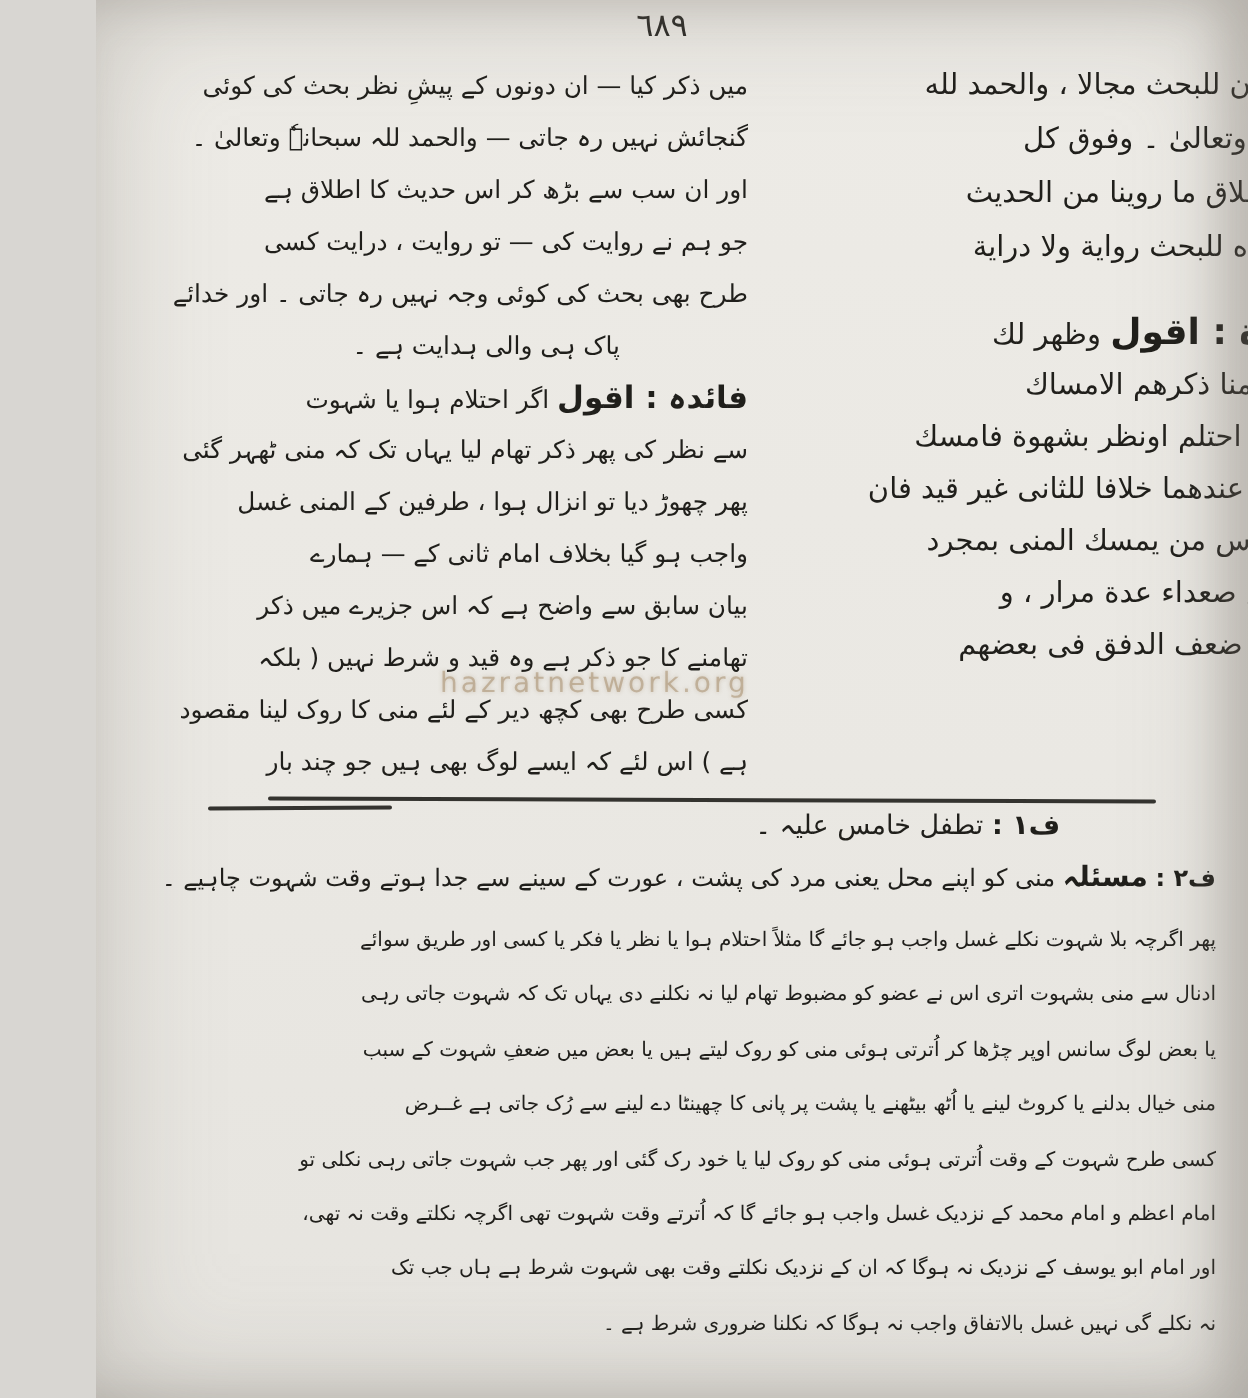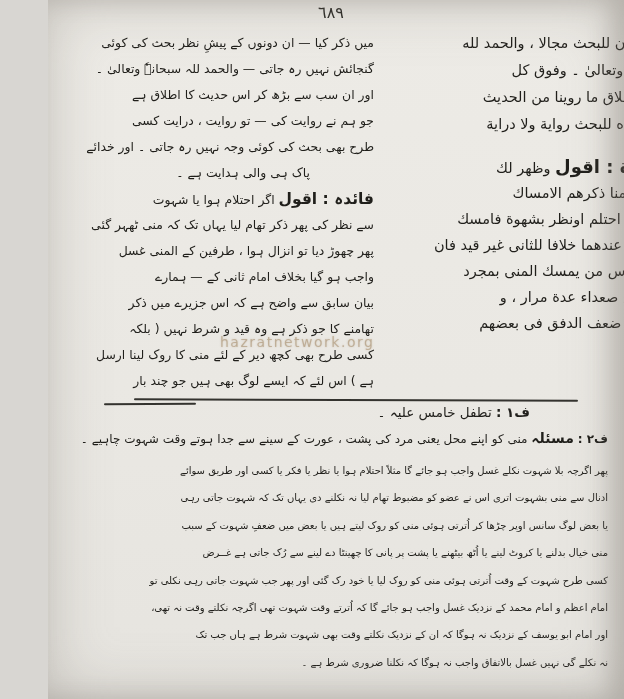--- a/index.html
+++ b/index.html
@@ -81,21 +81,21 @@
       <div class="line">طرح بھی بحث کی کوئی وجہ نہیں رہ جاتی ۔ اور خدائے</div>
       <div class="line indent">پاک ہی والی ہدایت ہے ۔</div>
     </div>
     <div>
       <div class="line"><span class="heading-sm">فائدہ : اقول</span> <span>اگر احتلام ہوا یا شہوت</span></div>
       <div class="line">سے نظر کی پھر ذکر تھام لیا یہاں تک کہ منی ٹھہر گئی</div>
       <div class="line">پھر چھوڑ دیا تو انزال ہوا ، طرفین کے المنى غسل</div>
       <div class="line">واجب ہو گیا بخلاف امام ثانی کے — ہمارے</div>
       <div class="line">بیان سابق سے واضح ہے کہ اس جزیرے میں ذکر</div>
       <div class="line">تھامنے کا جو ذکر ہے وہ قید و شرط نہیں ( بلکہ</div>
-      <div class="line">کسی طرح بھی کچھ دیر کے لئے منی کا روک لینا ارسل</div>
+      <div class="line">کسی طرح بھی کچھ دیر کے لئے منی کا روک لینا مقصود</div>
       <div class="line">ہے ) اس لئے کہ ایسے لوگ بھی ہیں جو چند بار</div>
     </div>
   </div>
 
   <div class="watermark">hazratnetwork.org</div>
 
   <div class="rule rule-short"></div>
   <div class="rule rule-long"></div>
 
   <div class="fn1">

